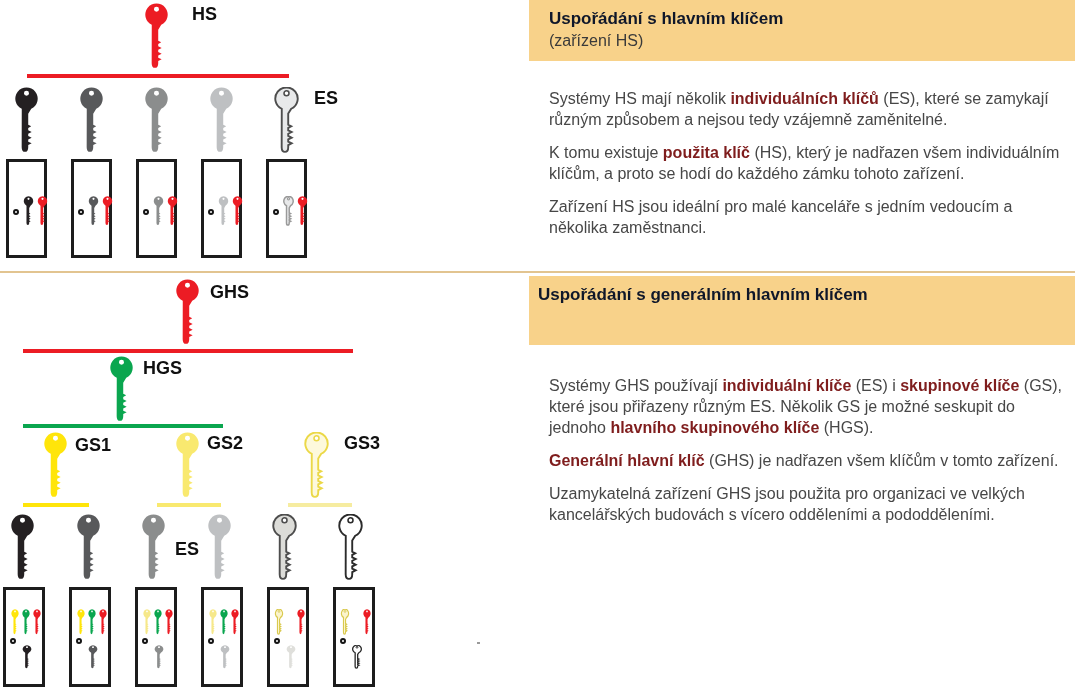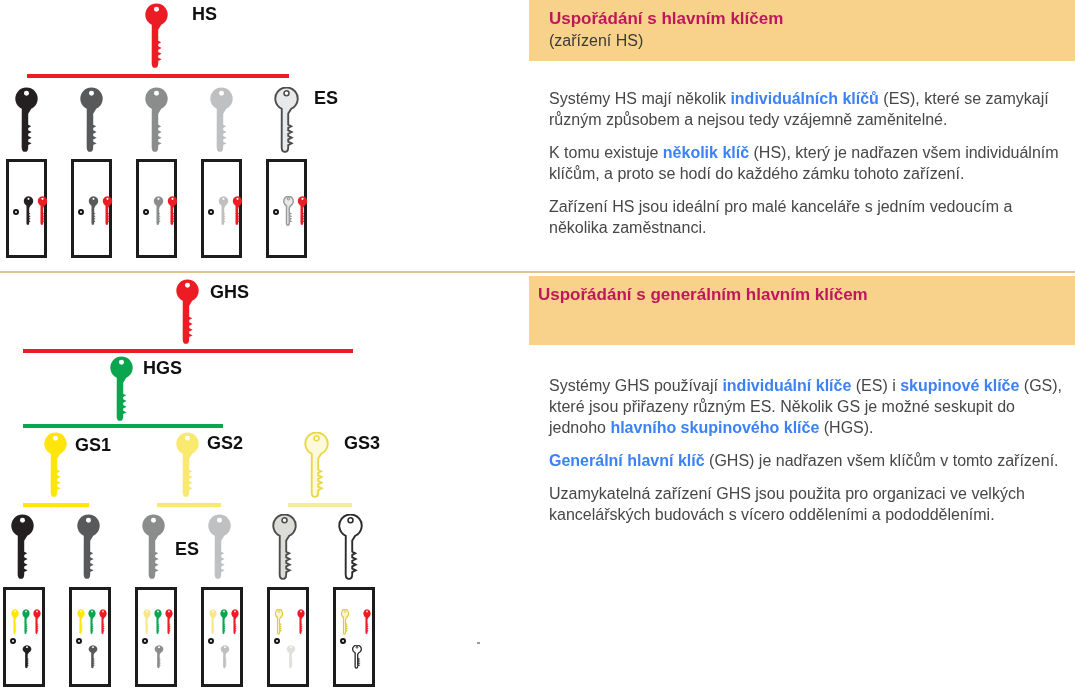--- a/index.html
+++ b/index.html
@@ -19,25 +19,25 @@
   .knob{position:absolute;left:4px;width:6px;height:6px;border:2px solid #141414;border-radius:50%;background:#fff}
   .door-hs .knob{top:47px}
   .door-ghs .knob{top:48px}
   .dkeys{position:absolute;left:13px;top:34px;display:flex;gap:1px}
   .dtop{position:absolute;left:4px;top:19px;display:flex;gap:1px}
   .dsingle{position:absolute;left:15px;top:55px}
   .keyslot{display:inline-block;width:10px;height:26px}
   svg{display:block}
   .divider{position:absolute;left:0;top:271px;width:1075px;height:2px}
   .panel-box{position:absolute;left:529px;width:546px;padding:7px 12px 0 20px}
-  .panel-title{font-size:17px;font-weight:bold;color:#be185d;line-height:23px}
+  .panel-title{font-size:17px;font-weight:bold;color:#0f172a;line-height:23px}
   .panel-subtitle{font-size:16px;color:#3a3a3a;line-height:21px}
   .paras{position:absolute;left:549px;width:514px;font-size:16px;color:#474747;line-height:21px}
   .paras p{margin-bottom:12px}
-  .b{font-weight:bold;color:#3b82f6}
+  .b{font-weight:bold;color:#7f1d1d}
   .stray-dot{position:absolute;left:477px;top:642px;width:3px;height:2px;background:#9a9a9a}
 </style>
 </head>
 <body>
 
 <div id="canvas">
 
   <div>
     <span class="abs" style="left:141px;top:3px">
         <svg width="31" height="67" viewBox="0 0 36 78" preserveAspectRatio="none">
@@ -350,21 +350,21 @@
     <div class="stray-dot"></div>
   </div>
 
   <div>
     <div class="panel-box" style="top: 0px; height: 61px; background: rgb(248, 210, 138);">
       <div class="panel-title">Uspořádání s hlavním klíčem</div>
       <div class="panel-subtitle">(zařízení HS)</div>
     </div>
     <div class="paras" style="top:88px">
         <p><span>Systémy HS mají několik </span><span class="b">individuálních klíčů</span><span> (ES), které se zamykají různým způsobem a nejsou tedy vzájemně zaměnitelné.</span></p>
-        <p><span>K tomu existuje </span><span class="b">několik klíč</span><span> (HS), který je nadřazen všem individuálním klíčům, a proto se hodí do každého zámku tohoto zařízení.</span></p>
+        <p><span>K tomu existuje </span><span class="b">použita klíč</span><span> (HS), který je nadřazen všem individuálním klíčům, a proto se hodí do každého zámku tohoto zařízení.</span></p>
         <p><span>Zařízení HS jsou ideální pro malé kanceláře s jedním vedoucím a několika zaměstnanci.</span></p>
       </div>
 
     <div class="panel-box" style="top: 276px; height: 69px; background: rgb(248, 210, 138); padding-left: 9px;">
       <div class="panel-title">Uspořádání s generálním hlavním klíčem</div>
     </div>
     <div class="paras" style="top:375px">
         <p><span>Systémy GHS používají </span><span class="b">individuální klíče</span><span> (ES) i </span><span class="b">skupinové klíče</span><span> (GS), které jsou přiřazeny různým ES. Několik GS je možné seskupit do jednoho </span><span class="b">hlavního skupinového klíče</span><span> (HGS).</span></p>
         <p><span class="b">Generální hlavní klíč</span><span> (GHS) je nadřazen všem klíčům v tomto zařízení.</span></p>
         <p><span>Uzamykatelná zařízení GHS jsou použita pro organizaci ve velkých kancelářských budovách s vícero odděleními a pododděleními.</span></p>

